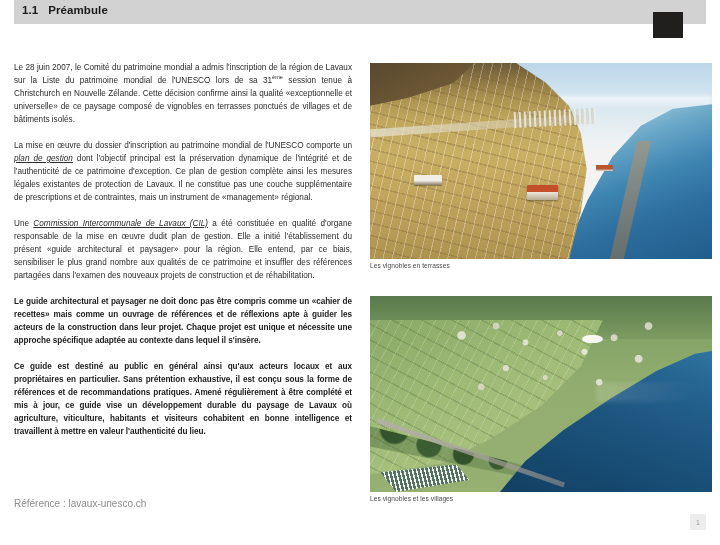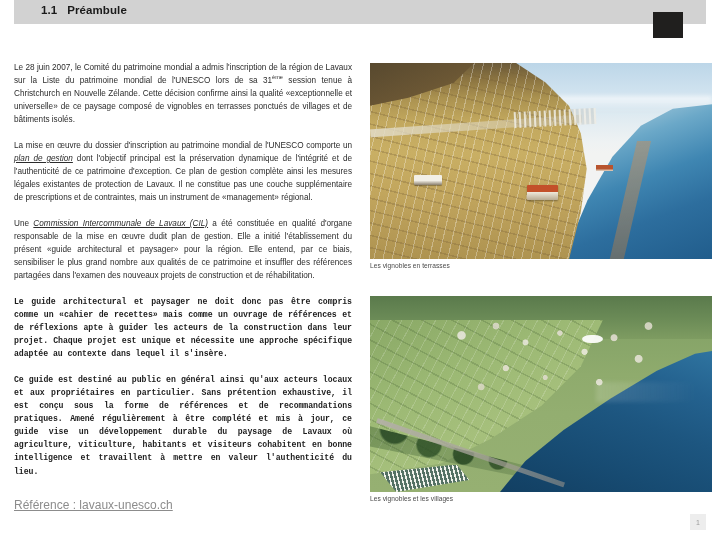--- a/index.html
+++ b/index.html
@@ -27,21 +27,20 @@
   }
   #section-header-title {
     position: absolute;
     left: 22px;
     top: 4px;
     font-size: 11.5px;
     font-weight: bold;
     letter-spacing: 0.1px;
     color: #1a1a1a;
     white-space: pre;
-    margin-left: 19px;
   }
   #section-marker-square {
     position: absolute;
     left: 653px;
     top: 12px;
     width: 30px;
     height: 26px;
     background: #201f1e;
   }
 
@@ -57,40 +56,38 @@
     line-height: 13.1px;
     text-align: justify;
     color: #2b2b2b;
     margin: 0 0 12.5px 0;
     hyphens: none;
   }
   .body-paragraph.emphasis {
     font-weight: bold;
     color: #1c1c1c;
     letter-spacing: -0.05px;
-    font-family: Liberation Mono, monospace;
   }
   .body-paragraph em {
     font-style: italic;
     text-decoration: underline;
   }
   .sup-ordinal {
     font-size: 5.6px;
     vertical-align: super;
     line-height: 0;
   }
 
   #reference-line {
     position: absolute;
     left: 14px;
     top: 498px;
-    font-size: 12px;
+    font-size: 10px;
     color: #8c8c8c;
     white-space: pre;
-    text-decoration: underline;
   }
 
   
   .figure-block {
     position: absolute;
     left: 370px;
     width: 342px;
   }
   #figure-terraces { top: 63px; }
   #figure-villages { top: 296px; }

